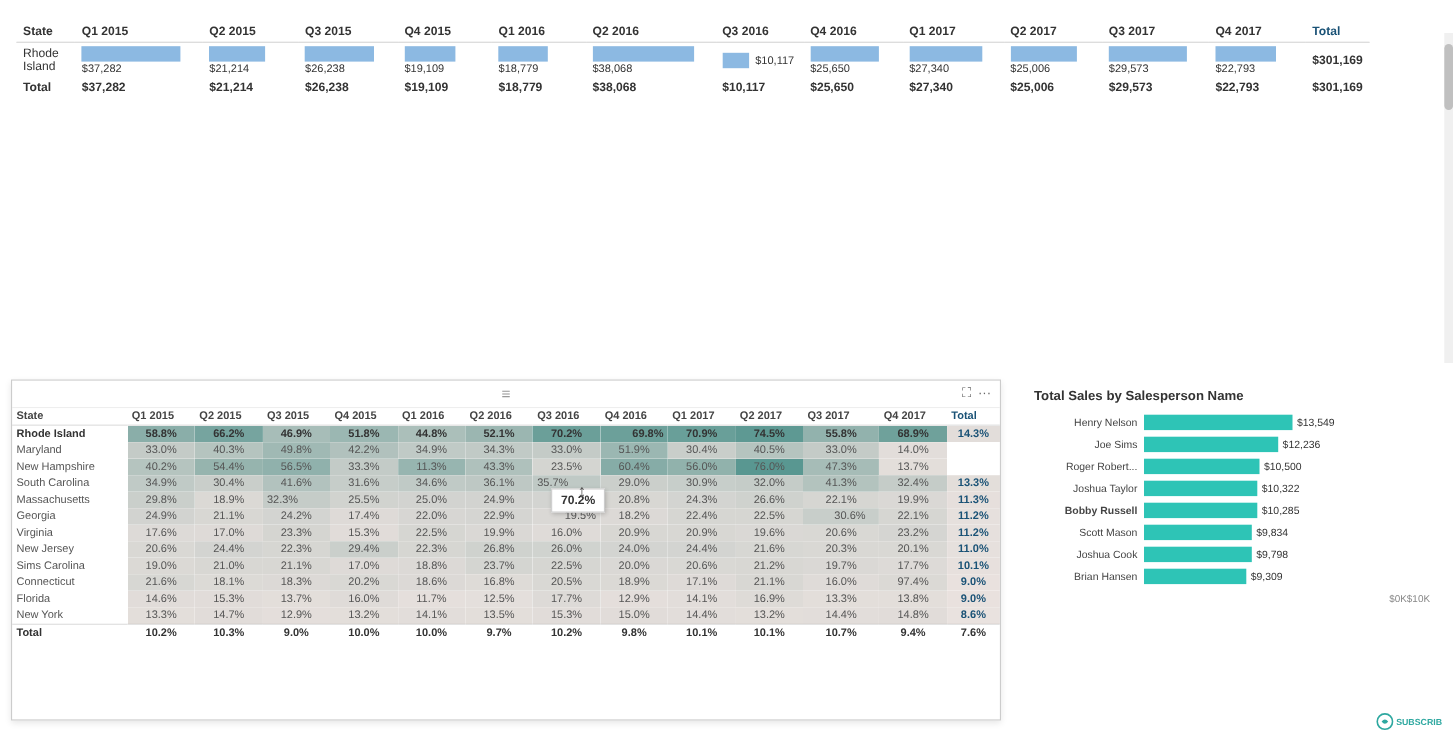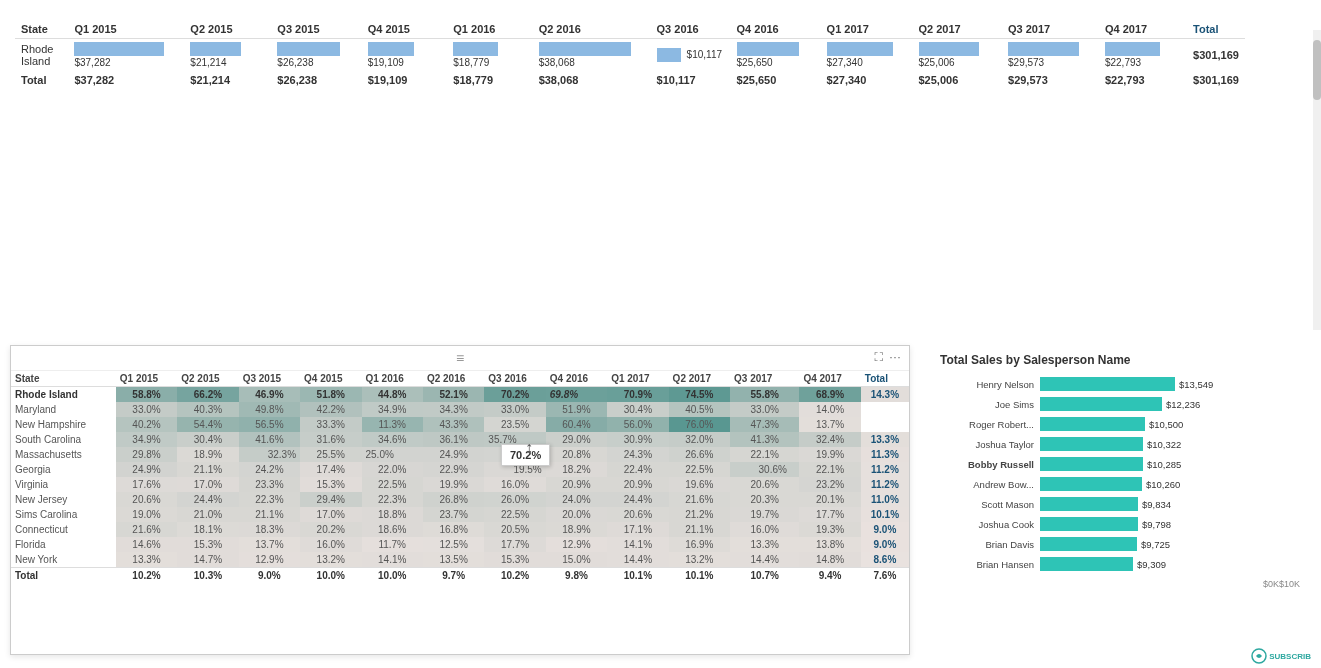--- a/index.html
+++ b/index.html
@@ -364,21 +364,21 @@
         <tbody>
           <tr class="highlighted-row">
             <td style="font-weight:600">Rhode Island</td>
             <td class="heat-cell" style="background:rgba(80,134,126,0.6675);text-align:center;">58.8%</td>
             <td class="heat-cell" style="background:rgba(63,128,120,0.71375);text-align:center;">66.2%</td>
             <td class="heat-cell" style="background:rgba(106,143,135,0.5931249999999999);text-align:center;">46.9%</td>
             <td class="heat-cell" style="background:rgba(95,139,131,0.62375);text-align:center;">51.8%</td>
             <td class="heat-cell" style="background:rgba(111,144,136,0.58);text-align:center;">44.8%</td>
             <td class="heat-cell" style="background:rgba(95,139,131,0.625625);text-align:center;">52.1%</td>
             <td class="heat-cell" style="background:rgba(54,125,117,0.73875);text-align:center;">70.2%</td>
-            <td class="heat-cell" style="background:rgba(55,126,118,0.73625);text-align:left;font-style:italic;">69.8%</td>
+            <td class="heat-cell" style="background:rgba(55,126,118,0.73625);text-align:right;">69.8%</td>
             <td class="heat-cell" style="background:rgba(52,125,117,0.743125);text-align:center;">70.9%</td>
             <td class="heat-cell" style="background:rgba(44,122,114,0.765625);text-align:center;">74.5%</td>
             <td class="heat-cell" style="background:rgba(86,136,128,0.6487499999999999);text-align:center;">55.8%</td>
             <td class="heat-cell" style="background:rgba(57,126,118,0.7306250000000001);text-align:center;">68.9%</td>
             <td class="heat-cell" style="background:rgba(180,167,159,0.389375);text-align:center;font-weight:700;color:#1a5276;">14.3%</td>
           </tr>
           <tr class="">
             <td style="font-weight:400">Maryland</td>
             <td class="heat-cell" style="background:rgba(138,153,145,0.50625);text-align:center;">33.0%</td>
             <td class="heat-cell" style="background:rgba(121,148,140,0.5518749999999999);text-align:center;">40.3%</td>
@@ -423,23 +423,23 @@
             <td class="heat-cell" style="background:rgba(142,155,147,0.493125);text-align:center;">30.9%</td>
             <td class="heat-cell" style="background:rgba(140,154,146,0.5);text-align:center;">32.0%</td>
             <td class="heat-cell" style="background:rgba(119,147,139,0.558125);text-align:center;">41.3%</td>
             <td class="heat-cell" style="background:rgba(139,154,146,0.5025);text-align:center;">32.4%</td>
             <td class="heat-cell" style="background:rgba(182,168,160,0.383125);text-align:center;font-weight:700;color:#1a5276;">13.3%</td>
           </tr>
           <tr class="">
             <td style="font-weight:400">Massachusetts</td>
             <td class="heat-cell" style="background:rgba(145,156,148,0.48624999999999996);text-align:center;">29.8%</td>
             <td class="heat-cell" style="background:rgba(169,164,156,0.41812499999999997);text-align:center;">18.9%</td>
-            <td class="heat-cell" style="background:rgba(139,154,146,0.501875);text-align:right;margin-top:13px;">32.3%</td>
+            <td class="heat-cell" style="background:rgba(139,154,146,0.501875);text-align:left;margin-top:13px;">32.3%</td>
             <td class="heat-cell" style="background:rgba(155,159,151,0.459375);text-align:center;">25.5%</td>
-            <td class="heat-cell" style="background:rgba(156,159,151,0.45625);text-align:left;margin-top:13px;">25.0%</td>
+            <td class="heat-cell" style="background:rgba(156,159,151,0.45625);text-align:center;margin-top:13px;">25.0%</td>
             <td class="heat-cell" style="background:rgba(156,159,151,0.45562499999999995);text-align:center;">24.9%</td>
             <td class="heat-cell" style="background:rgba(158,160,152,0.450625);text-align:center;">24.1%</td>
             <td class="heat-cell" style="background:rgba(165,162,154,0.43);text-align:center;">20.8%</td>
             <td class="heat-cell" style="background:rgba(157,160,152,0.451875);text-align:center;">24.3%</td>
             <td class="heat-cell" style="background:rgba(152,158,150,0.46625);text-align:center;">26.6%</td>
             <td class="heat-cell" style="background:rgba(162,161,153,0.438125);text-align:center;">22.1%</td>
             <td class="heat-cell" style="background:rgba(167,163,155,0.42437499999999995);text-align:center;">19.9%</td>
             <td class="heat-cell" style="background:rgba(187,170,162,0.370625);text-align:center;font-weight:700;color:#1a5276;">11.3%</td>
           </tr>
           <tr class="">
@@ -512,21 +512,21 @@
             <td class="heat-cell" style="background:rgba(171,164,156,0.41312499999999996);text-align:center;">18.1%</td>
             <td class="heat-cell" style="background:rgba(171,164,156,0.414375);text-align:center;">18.3%</td>
             <td class="heat-cell" style="background:rgba(167,163,155,0.42625);text-align:center;">20.2%</td>
             <td class="heat-cell" style="background:rgba(170,164,156,0.41625);text-align:center;">18.6%</td>
             <td class="heat-cell" style="background:rgba(174,165,157,0.405);text-align:center;">16.8%</td>
             <td class="heat-cell" style="background:rgba(166,163,155,0.428125);text-align:center;">20.5%</td>
             <td class="heat-cell" style="background:rgba(169,164,156,0.41812499999999997);text-align:center;">18.9%</td>
             <td class="heat-cell" style="background:rgba(174,165,157,0.406875);text-align:center;">17.1%</td>
             <td class="heat-cell" style="background:rgba(165,162,154,0.431875);text-align:center;">21.1%</td>
             <td class="heat-cell" style="background:rgba(176,166,158,0.4);text-align:center;">16.0%</td>
-            <td class="heat-cell" style="background:rgba(169,164,156,0.420625);text-align:center;">19.3%</td>
+            <td class="heat-cell" style="background:rgba(169,164,156,0.420625);text-align:center;">97.4%</td>
             <td class="heat-cell" style="background:rgba(192,171,163,0.35625);text-align:center;font-weight:700;color:#1a5276;">9.0%</td>
           </tr>
           <tr class="">
             <td style="font-weight:400">Florida</td>
             <td class="heat-cell" style="background:rgba(179,167,159,0.39125);text-align:center;">14.6%</td>
             <td class="heat-cell" style="background:rgba(178,167,159,0.395625);text-align:center;">15.3%</td>
             <td class="heat-cell" style="background:rgba(181,168,160,0.385625);text-align:center;">13.7%</td>
             <td class="heat-cell" style="background:rgba(176,166,158,0.4);text-align:center;">16.0%</td>
             <td class="heat-cell" style="background:rgba(186,169,161,0.373125);text-align:center;">11.7%</td>
             <td class="heat-cell" style="background:rgba(184,169,161,0.378125);text-align:center;">12.5%</td>
@@ -603,38 +603,28 @@
     <span class="bar-label" style="">Joshua Taylor</span>
     <span class="bar-fill" style="width:103px"></span>
     <span class="bar-value">$10,322</span>
   </div>
       <div class="bar-row">
     <span class="bar-label" style="font-weight:600">Bobby Russell</span>
     <span class="bar-fill" style="width:103px"></span>
     <span class="bar-value">$10,285</span>
   </div>
       <div class="bar-row">
-    <span class="bar-label" style="">Andrew Bow...</span>
-    <span class="bar-fill" style="width:102px"></span>
-    <span class="bar-value">$10,260</span>
-  </div>
-      <div class="bar-row">
     <span class="bar-label" style="">Scott Mason</span>
     <span class="bar-fill" style="width:98px"></span>
     <span class="bar-value">$9,834</span>
   </div>
       <div class="bar-row">
     <span class="bar-label" style="">Joshua Cook</span>
     <span class="bar-fill" style="width:98px"></span>
     <span class="bar-value">$9,798</span>
-  </div>
-      <div class="bar-row">
-    <span class="bar-label" style="">Brian Davis</span>
-    <span class="bar-fill" style="width:97px"></span>
-    <span class="bar-value">$9,725</span>
   </div>
       <div class="bar-row">
     <span class="bar-label" style="">Brian Hansen</span>
     <span class="bar-fill" style="width:93px"></span>
     <span class="bar-value">$9,309</span>
   </div>
     </div>
   <div class="chart-axis">
     <span>$0K</span>
     <span>$10K</span>

